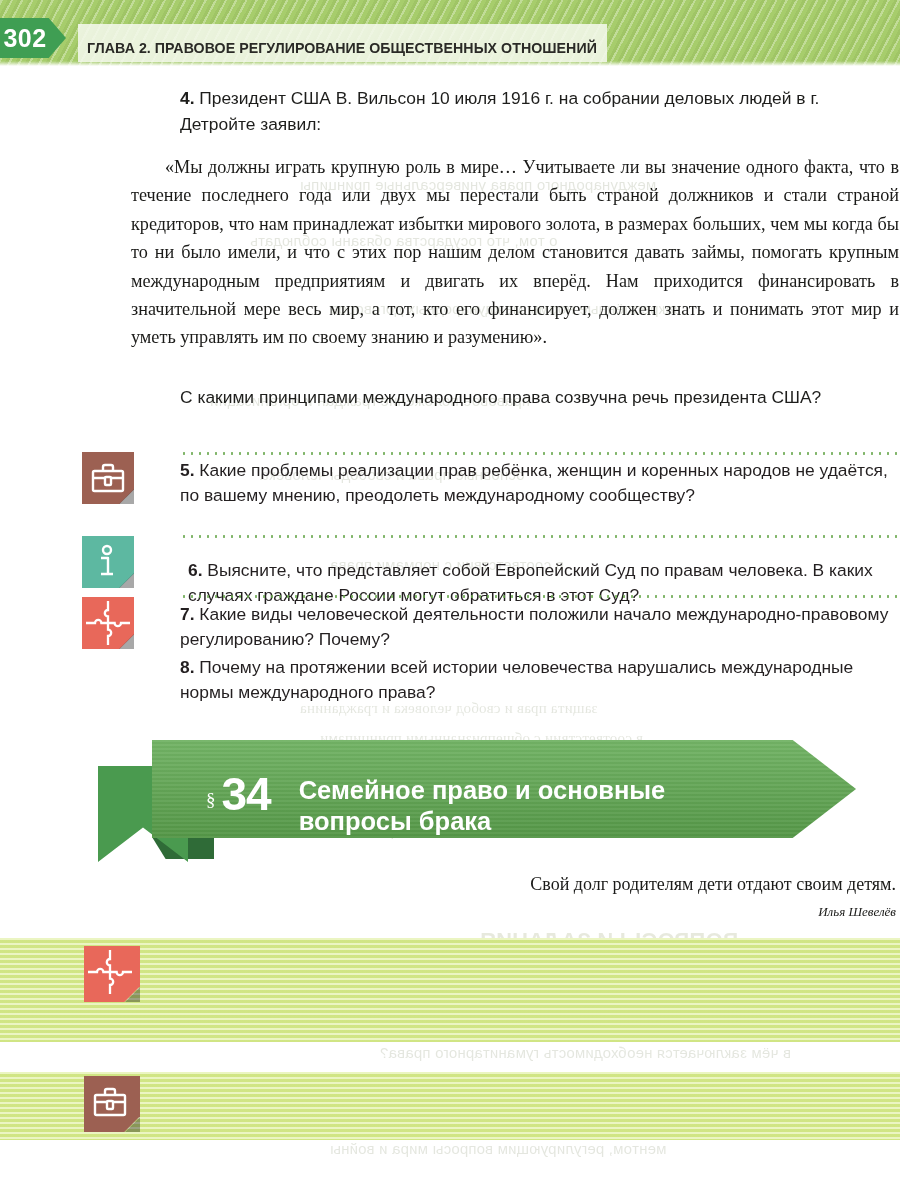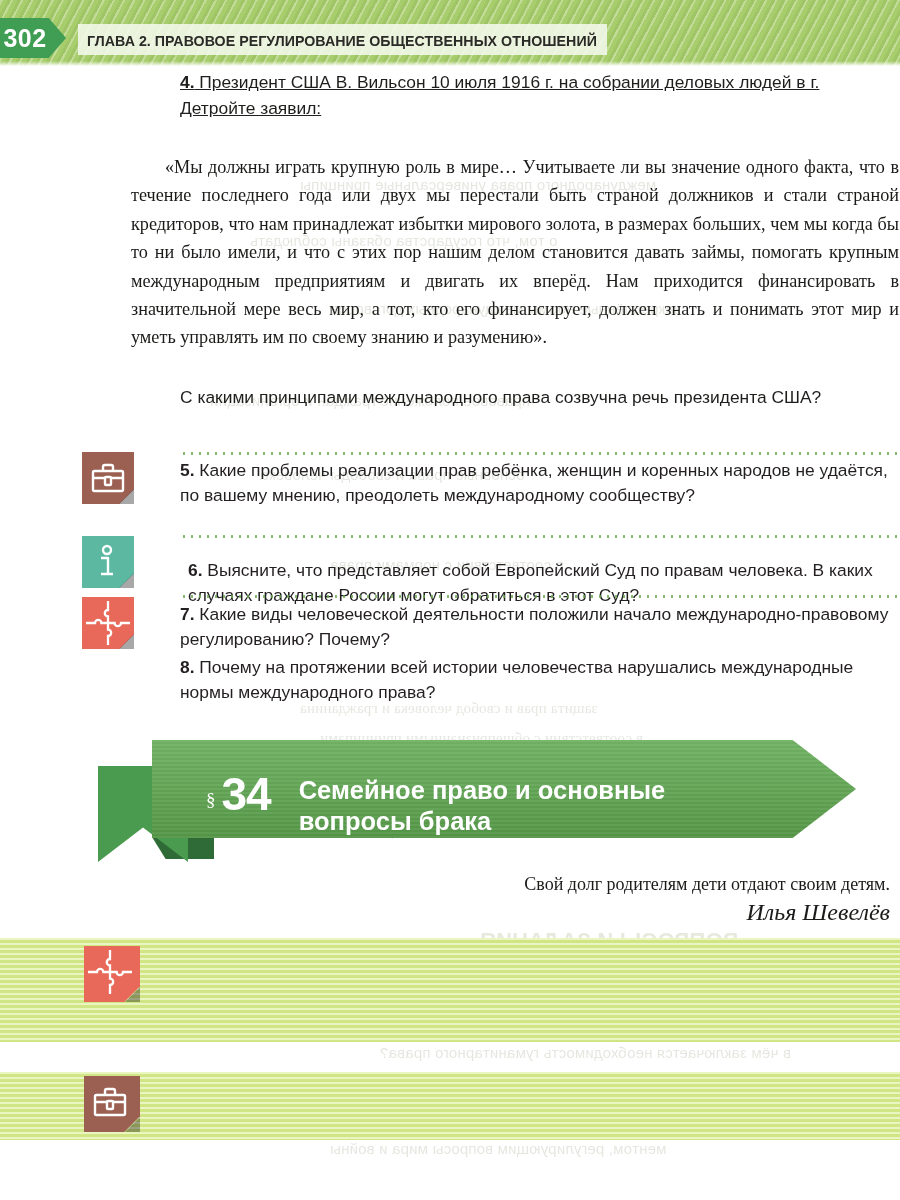--- a/index.html
+++ b/index.html
@@ -78,21 +78,21 @@
     box-sizing: border-box;
     clip-path: polygon(0 0, 76% 0, 100% 50%, 76% 100%, 0 100%);
     z-index: 5;
   }
   .chapter-tag {
     position: absolute;
     left: 78px;
     top: 24px;
     height: 27px;
     line-height: 27px;
-    padding: 4px 10px 0 9px;
+    padding: 11px 10px 0 9px;
     background: rgba(244,248,236,0.88);
     color: #2a2a26;
     font-size: 14.2px;
     font-weight: bold;
     letter-spacing: .05px;
     white-space: nowrap;
     z-index: 5;
   }
 
   
@@ -115,23 +115,22 @@
     font-size: 18.2px;
     line-height: 28.4px;
     color: #1b1b19;
     font-family: "Liberation Serif", serif;
     text-align: justify;
   }
   .num { font-weight: bold; }
 
   .block-4 {
     position: absolute;
-    left: 180px; top: 4px; width: 718px;
+    left: 180px; top: 20px; width: 718px;
     text-indent: 0;
-    text-decoration: underline;
   }
   .block-quote {
     position: absolute;
     left: 131px; top: 87px; width: 768px;
   }
   .block-quote p { text-indent: 34px; }
 
   .block-ask {
     position: absolute;
     left: 180px; top: 319px; width: 718px;
@@ -246,34 +245,34 @@
     max-width: 430px;
     margin-top: 33px;
   }
 
   
   .epigraph {
     position: absolute;
     right: 0px; top: 872px;
     width: 900px;
     text-align: right;
-    padding-right: 10px;
+    padding-right: 4px;
     box-sizing: border-box;
     z-index: 3;
   }
   .epigraph .eline {
     font-family: "Liberation Serif", serif;
     font-size: 18px;
     color: #1b1b19;
     line-height: 25px;
   }
   .epigraph .eauthor {
     font-family: "Liberation Serif", serif;
     font-style: italic;
-    font-size: 24px;
+    font-size: 13px;
     color: #1b1b19;
     line-height: 30px;
     margin-left: 25px;
   }
 
   
   .task-panel {
     position: absolute;
     left: 0;
     width: 900px;

